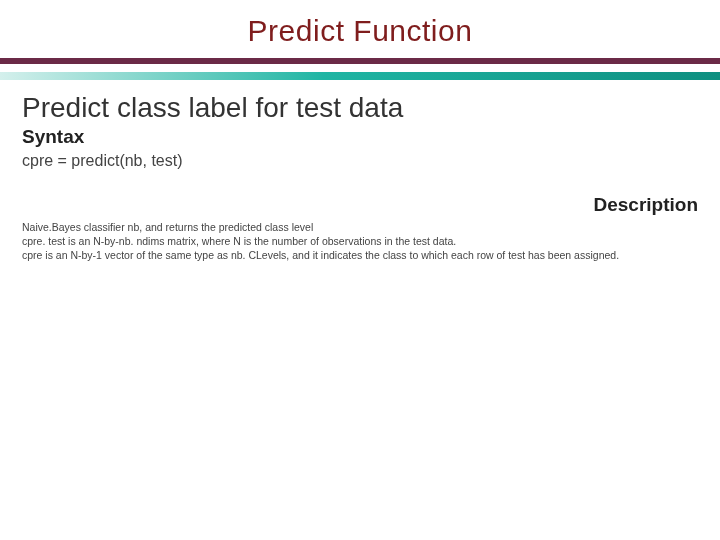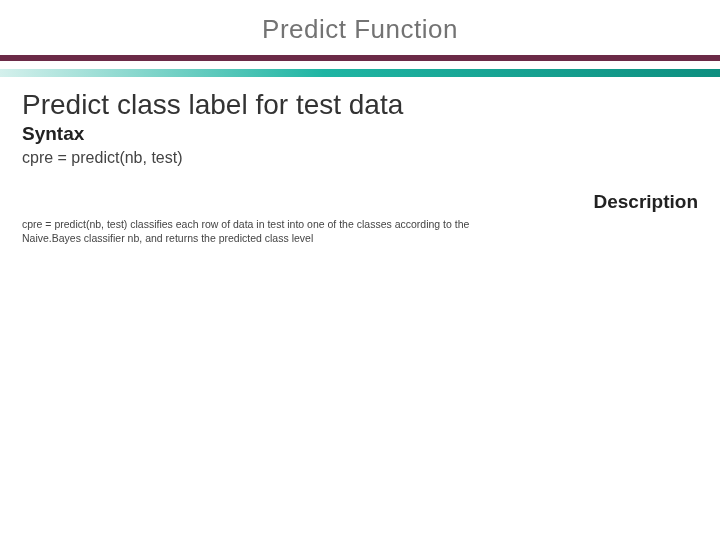--- a/index.html
+++ b/index.html
@@ -10,23 +10,23 @@
     font-family: Arial, Helvetica, sans-serif;
     overflow: hidden;
     position: relative;
   }
   .title-area {
     text-align: center;
     padding-top: 14px;
     padding-bottom: 10px;
   }
   .title {
-    font-size: 26px;
+    font-size: 30px;
     font-weight: 400;
-    color: #737373;
+    color: #7f1d1d;
     letter-spacing: 0.5px;
   }
   .divider-group {
     width: 100%;
   }
   .divider-maroon {
     height: 6px;
     background: #6b2a47;
     width: 100%;
   }
@@ -87,16 +87,17 @@
 </div>
 
 <div class="content">
   <div class="subtitle">Predict class label for test data</div>
 
   <div class="section-head">Syntax</div>
   <div class="syntax-line mono">cpre = predict(nb, test)</div>
 
   <div class="section-head desc">Description</div>
   <div class="desc-block">
-    <div>cpre = predict(nb, test) classifies each row of data in test into one of the classes according to the</div>
     <div>Naive.Bayes classifier nb, and returns the predicted class level</div>
+    <div> cpre. test is an N-by-nb. ndims matrix, where N is the number of observations in the test data.</div>
+    <div>cpre is an N-by-1 vector of the same type as nb. CLevels, and it indicates the class to which each row of test has been assigned.</div>
   </div>
 </div>
 
 </body></html>

